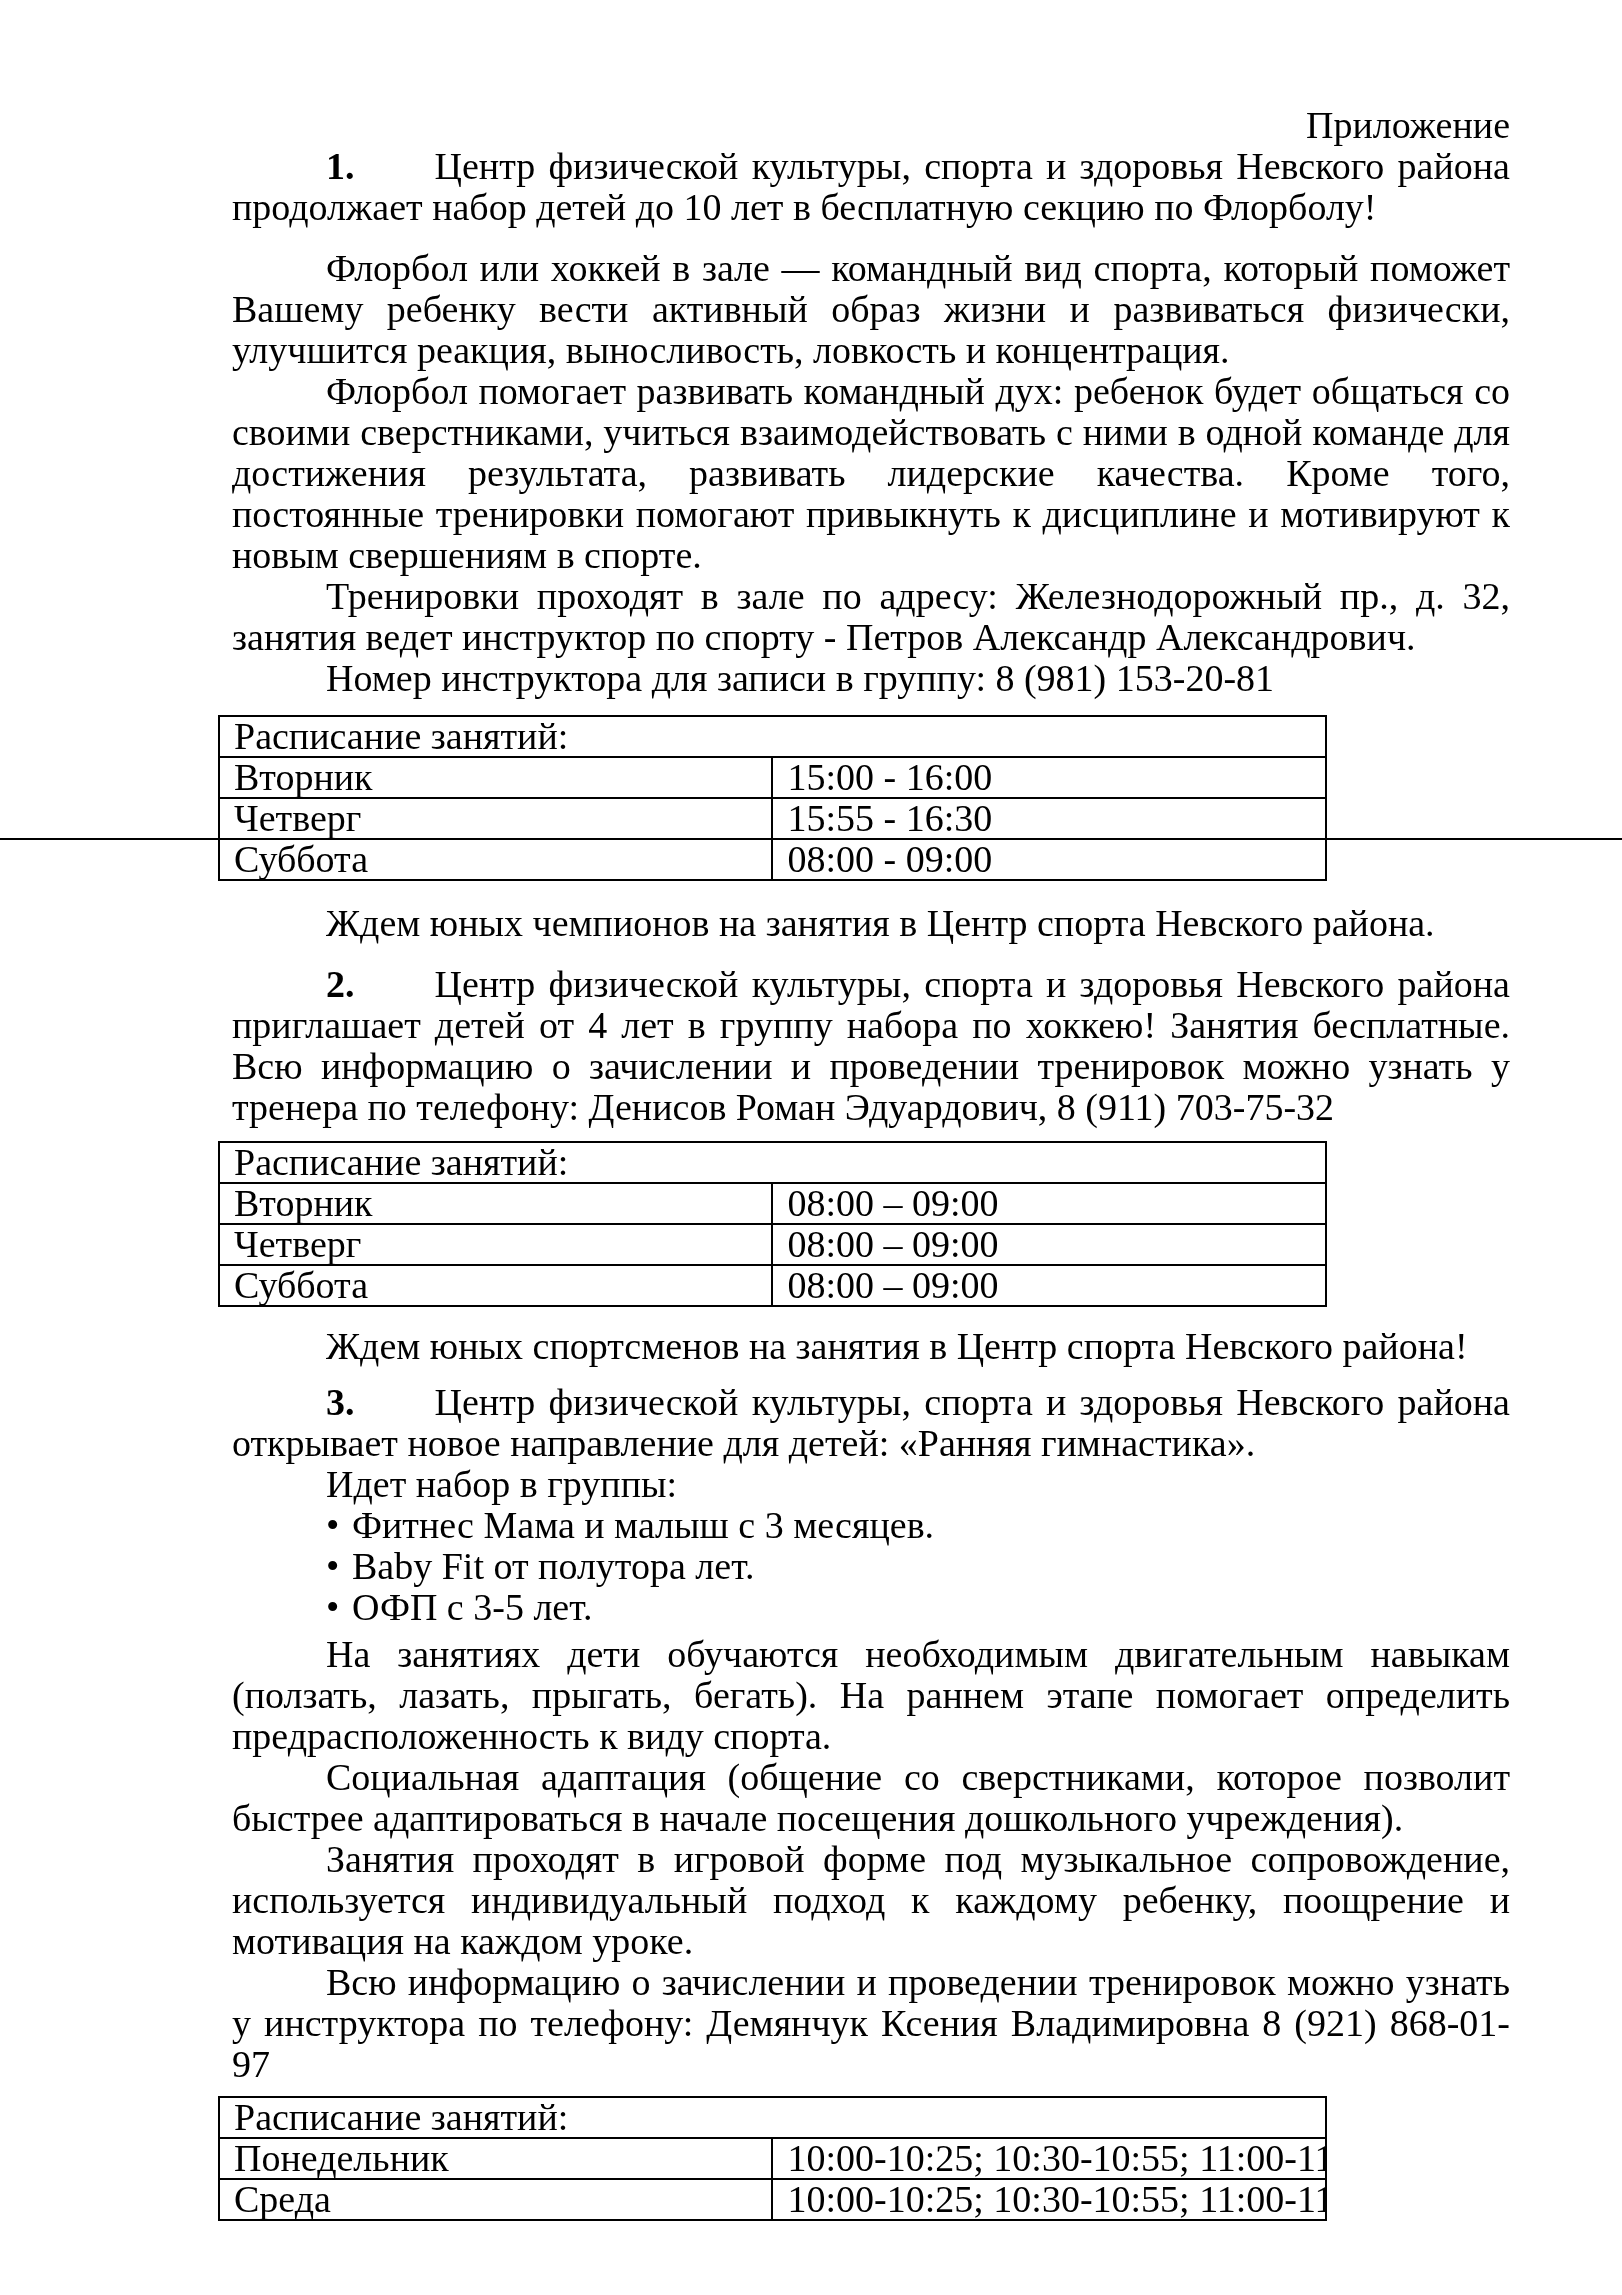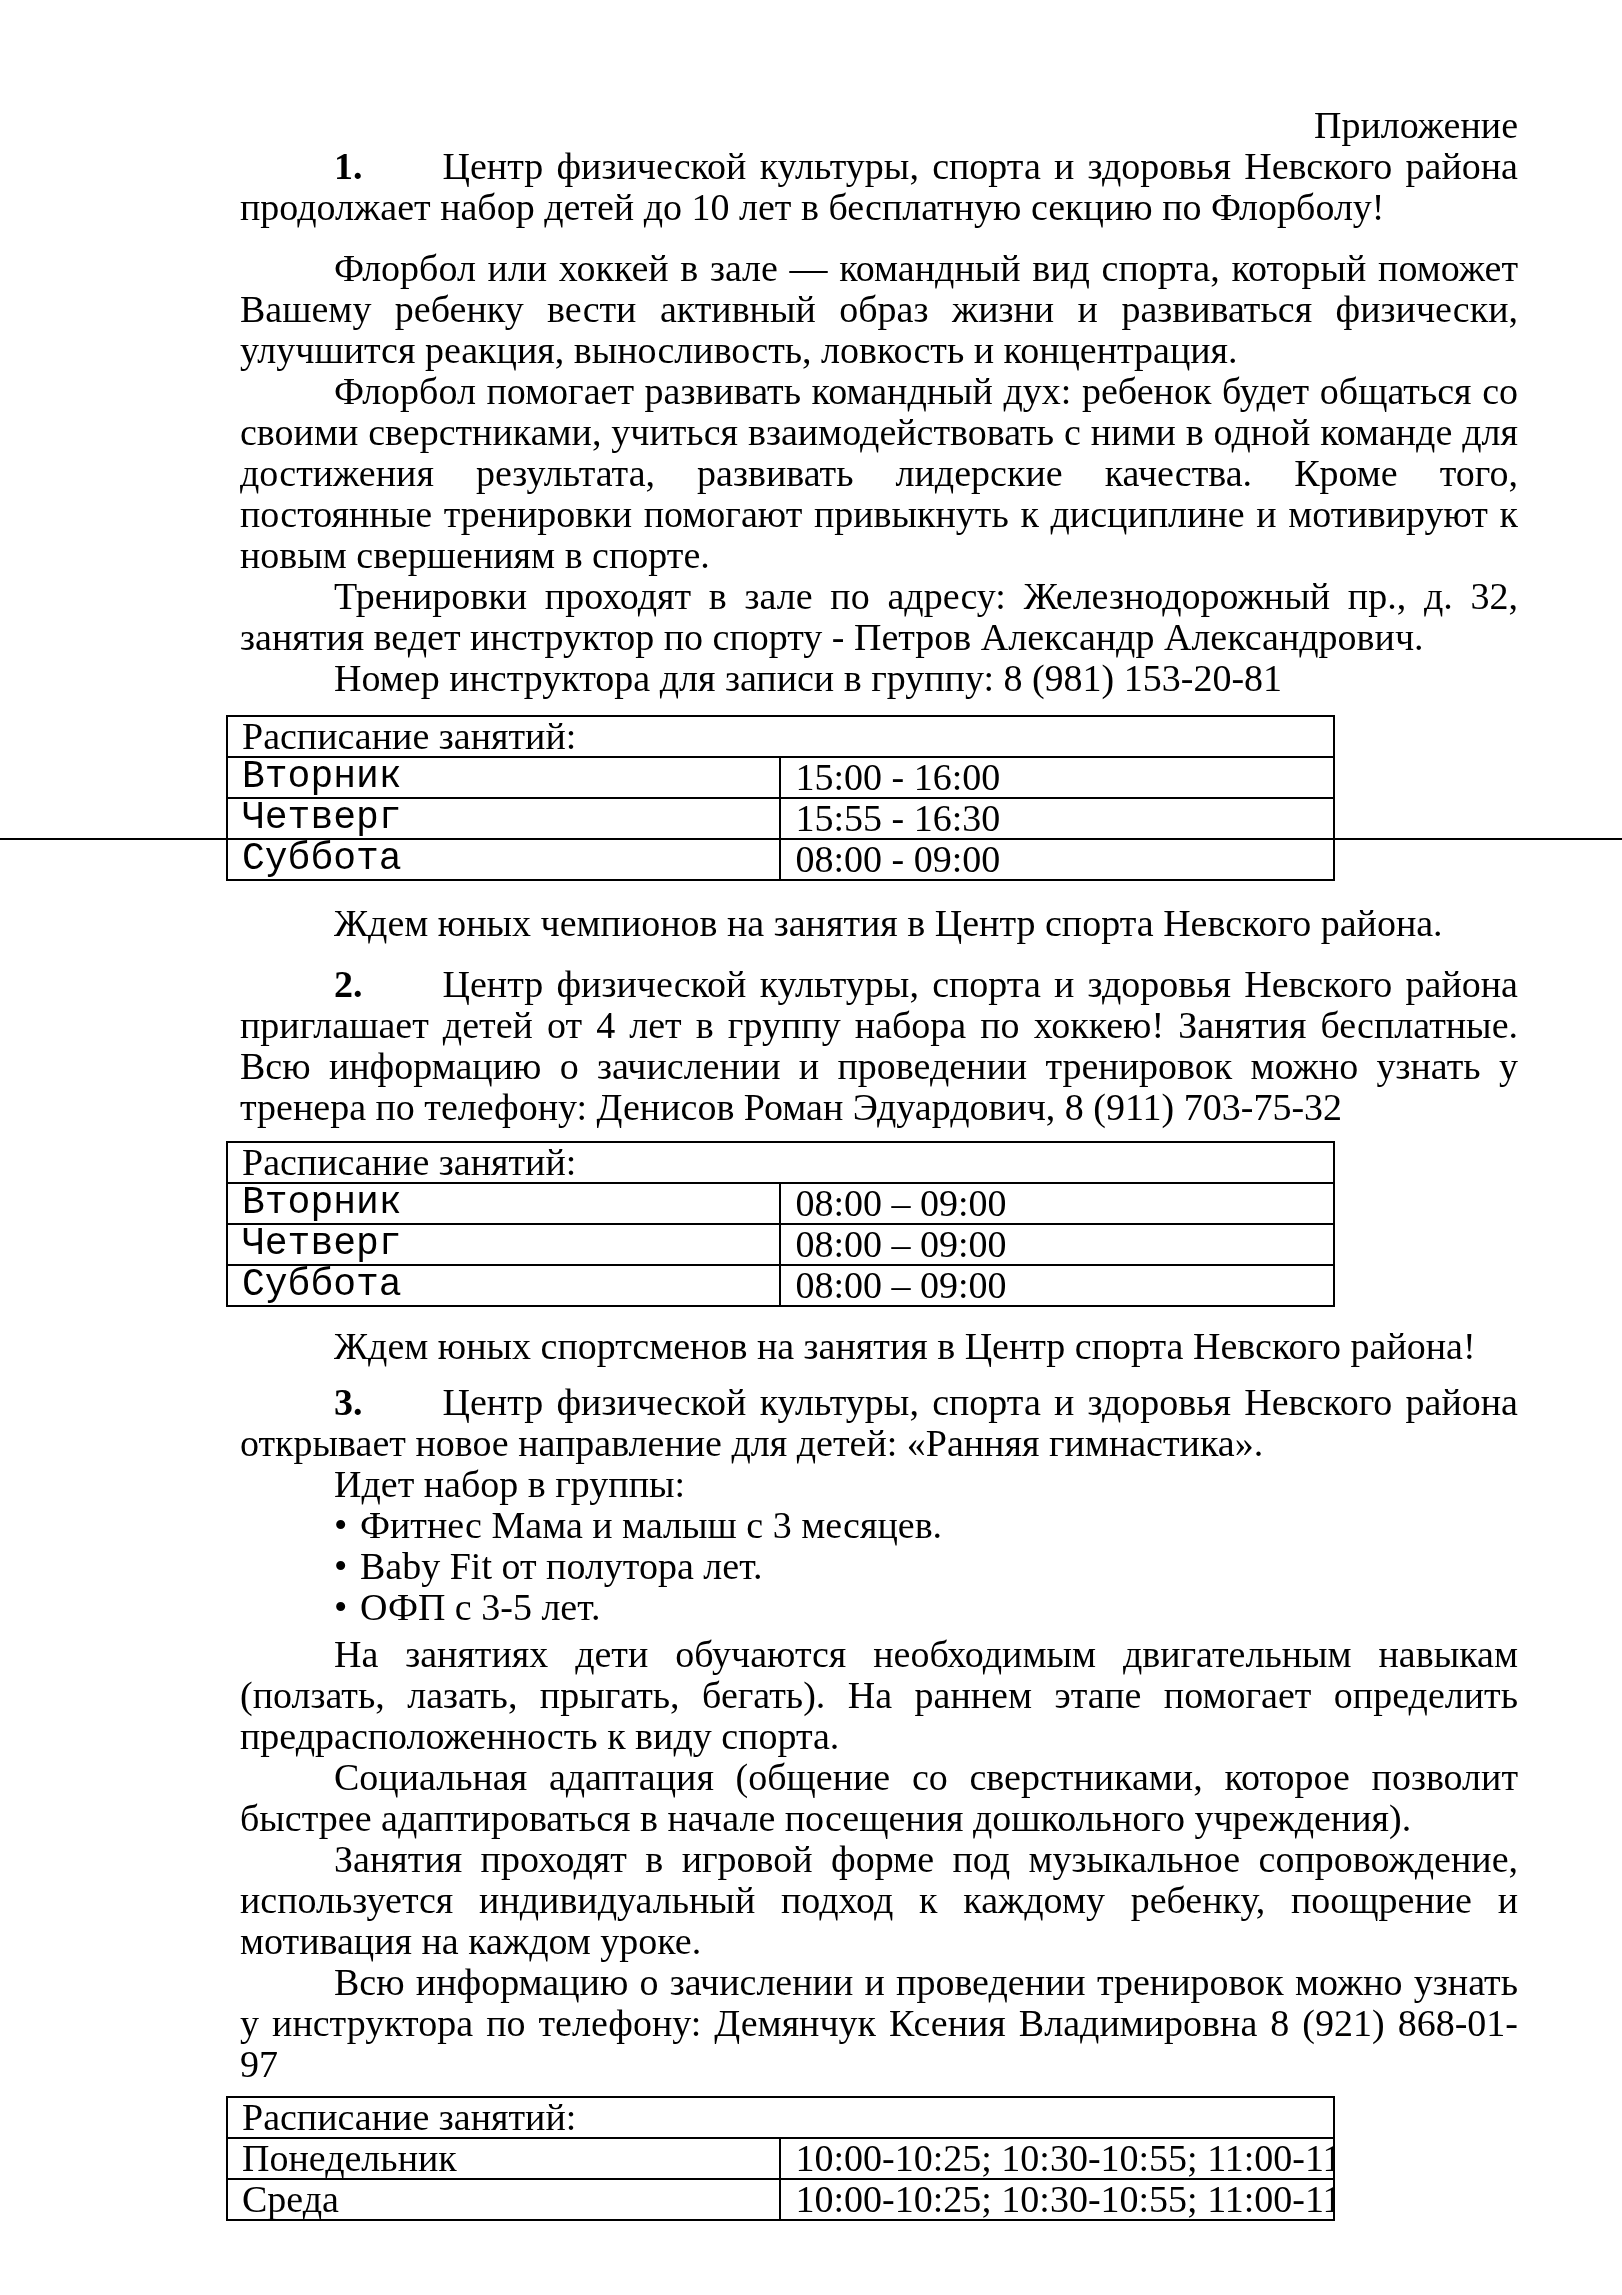--- a/index.html
+++ b/index.html
@@ -7,21 +7,21 @@
     position:relative;
     width:1623px;height:2295px;
     background:#ffffff;
     font-family:"Liberation Serif","DejaVu Serif",serif;
     font-size:38px;
     color:#000;
     overflow:hidden;
   }
   .content{
     position:absolute;
-    left:240px;top:0;
+    left:232px;top:0;
     width:1278px;
   }
   p{margin:0;line-height:41px;text-align:justify;text-indent:94px;}
   .appendix{margin-top:105px;text-align:right;text-indent:0;}
   .num{font-weight:bold;}
   .tab{display:inline-block;width:80px;}
   .blt{display:inline-block;width:26px;text-indent:0;}
   .mt-par{margin-top:20px;}
   .sec2{margin-top:20px;}
   .sec3{margin-top:15px;}
@@ -44,21 +44,21 @@
     border-left:2px solid #000;
     border-right:2px solid #000;
     height:39px;
     padding:0 3.9px 0 14.4px;
     line-height:38px;
     vertical-align:middle;
     text-align:left;
     overflow:hidden;
     white-space:nowrap;
   }
-  .col-day-12{width:212px;font-family:Liberation Mono, monospace;}
+  .col-day-12{width:212px;}
   .col-day-3{width:221px;}
   .pagebreak-line{
     position:absolute;
     left:0;top:838px;
     width:1623px;height:2px;
     background:#000;
   }
 </style>
 </head>
 <body>

